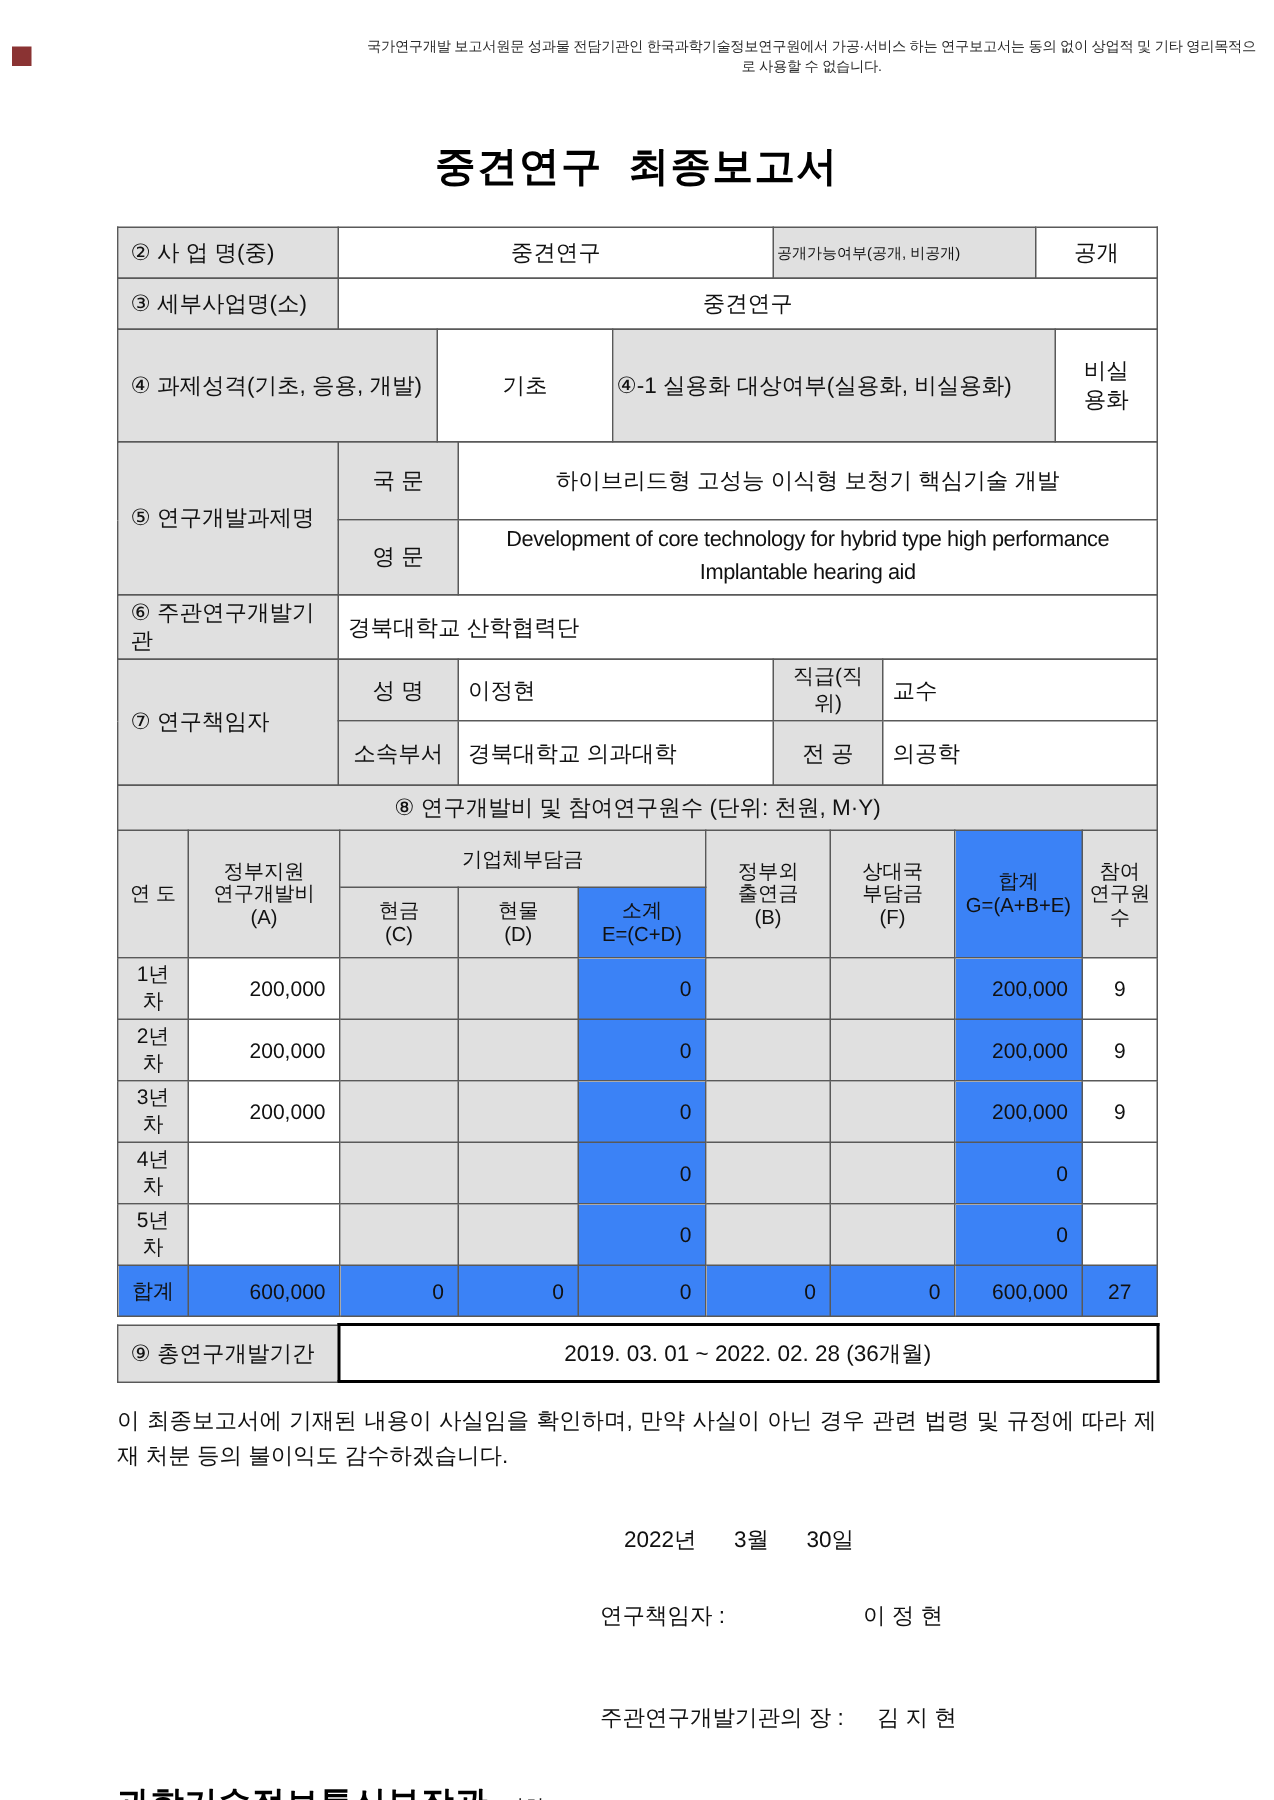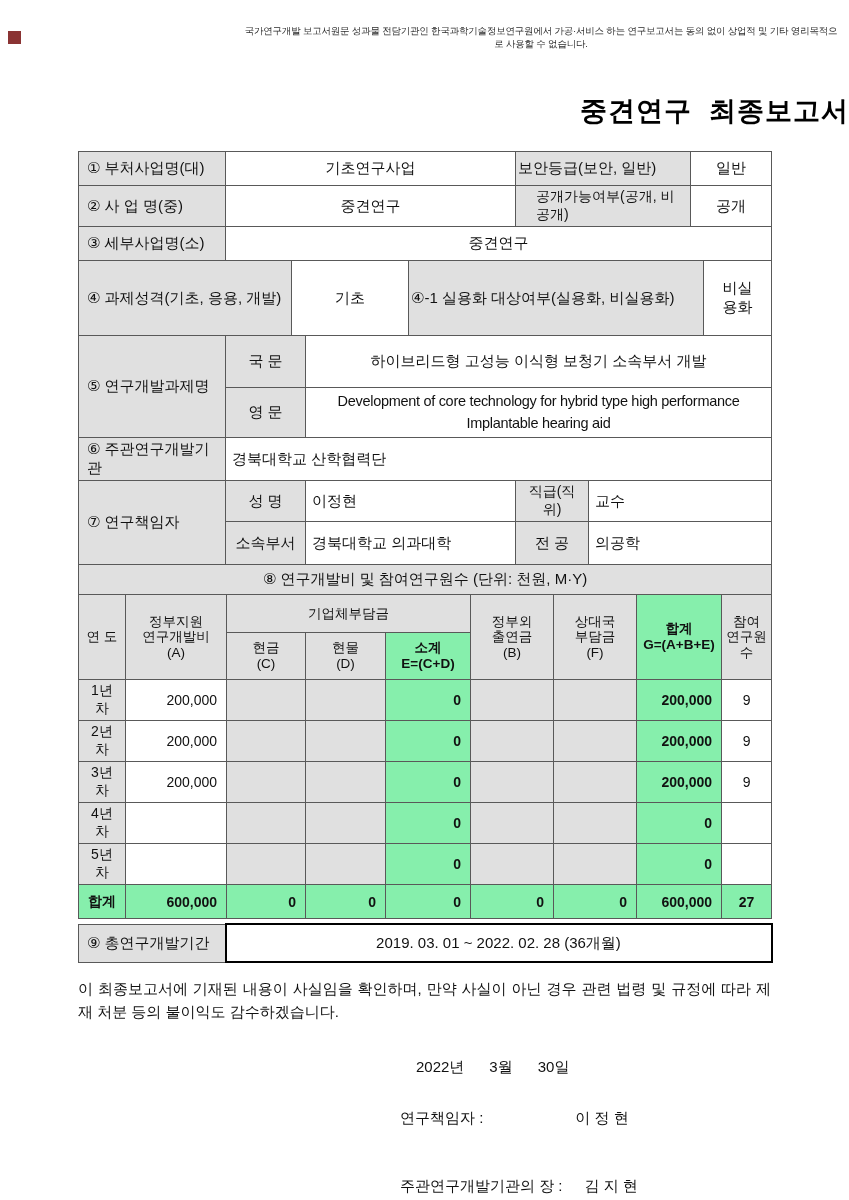--- a/index.html
+++ b/index.html
@@ -9,32 +9,32 @@
     font-family:"Liberation Sans","DejaVu Sans",sans-serif;
     color:#1a1a1a;
   }
   .stamp { position:absolute; left:8px; top:31px; width:13px; height:13px; background:#8a3333; }
   .disclaimer {
     position:absolute; top:25px; right:8px; width:600px;
     font-size:9.5px; color:#2b2b2b; text-align:center; letter-spacing:-0.2px;
   }
   .doc-title {
     position:absolute; top:93px; left:0; width:100%;
-    text-align:right; font-size:27px; font-weight:bold; letter-spacing:1px;
+    text-align:center; font-size:27px; font-weight:bold; letter-spacing:1px;
     white-space:pre; color:#000;
   }
   .content { position:absolute; left:78px; top:152px; width:693px; }
 
   table { border-collapse:collapse; table-layout:fixed; width:693px; margin-top:-1px; }
   td {
     border:1px solid #595959; font-size:15px; padding:2px 6px;
     vertical-align:middle; overflow:hidden; color:#111;
   }
   .g { background:#e0e0e0; }
-  .o { background:#86efac;font-weight:bold; }
+  .o { background:#3b82f6; }
   .ctr { text-align:center; }
   .lft { text-align:left; }
   .num { text-align:right; padding-right:9px; }
   .pre { white-space:pre-line; line-height:1.18; }
   .h34 { height:34px; }
   .lbl { background:#e0e0e0; text-align:left; padding-left:8px; }
 
   .sec8 { font-size:15px; height:30px; }
   .sec8 b { font-weight:normal; }
   .bh { font-size:13.5px; line-height:1.15; padding:2px 2px; }
@@ -68,30 +68,24 @@
 <div class="content">
 
   <table>
     <colgroup>
         <col style="width:147px">
         <col style="width:290px">
         <col style="width:175px">
         <col style="width:81px">
       </colgroup>
     <tbody>
-        <tr class="h34">
-      <td class="lbl">① 부처사업명(대)</td>
-      <td class="ctr">기초연구사업</td>
-      <td class="lbl ctr" style="padding-left:2px">보안등급(보안, 일반)</td>
-      <td class="ctr">일반</td>
-    </tr>
     <tr class="h34">
       <td class="lbl">② 사 업 명(중)</td>
       <td class="ctr">중견연구</td>
-      <td class="lbl ctr" style="padding-left:20px;font-size:14px">공개가능여부(공개, 비공개)</td>
+      <td class="lbl ctr" style="padding-left:2px;font-size:10px">공개가능여부(공개, 비공개)</td>
       <td class="ctr">공개</td>
     </tr>
   </tbody>
     </table>
 
   <table>
     <colgroup>
         <col style="width:147px">
         <col style="width:546px">
       </colgroup>
@@ -123,21 +117,21 @@
   <table>
     <colgroup>
         <col style="width:147px">
         <col style="width:80px">
         <col style="width:466px">
       </colgroup>
     <tbody>
         <tr style="height:52px">
       <td class="lbl" rowspan="2">⑤ 연구개발과제명</td>
       <td class="g ctr">국 문</td>
-      <td class="ctr">하이브리드형 고성능 이식형 보청기 소속부서 개발</td>
+      <td class="ctr">하이브리드형 고성능 이식형 보청기 핵심기술 개발</td>
     </tr>
     <tr style="height:50px">
       <td class="g ctr">영 문</td>
       <td class="ctr pre eng">Development of core technology for hybrid type high performance
 Implantable hearing aid</td>
     </tr>
   </tbody>
     </table>
 
   <table>

